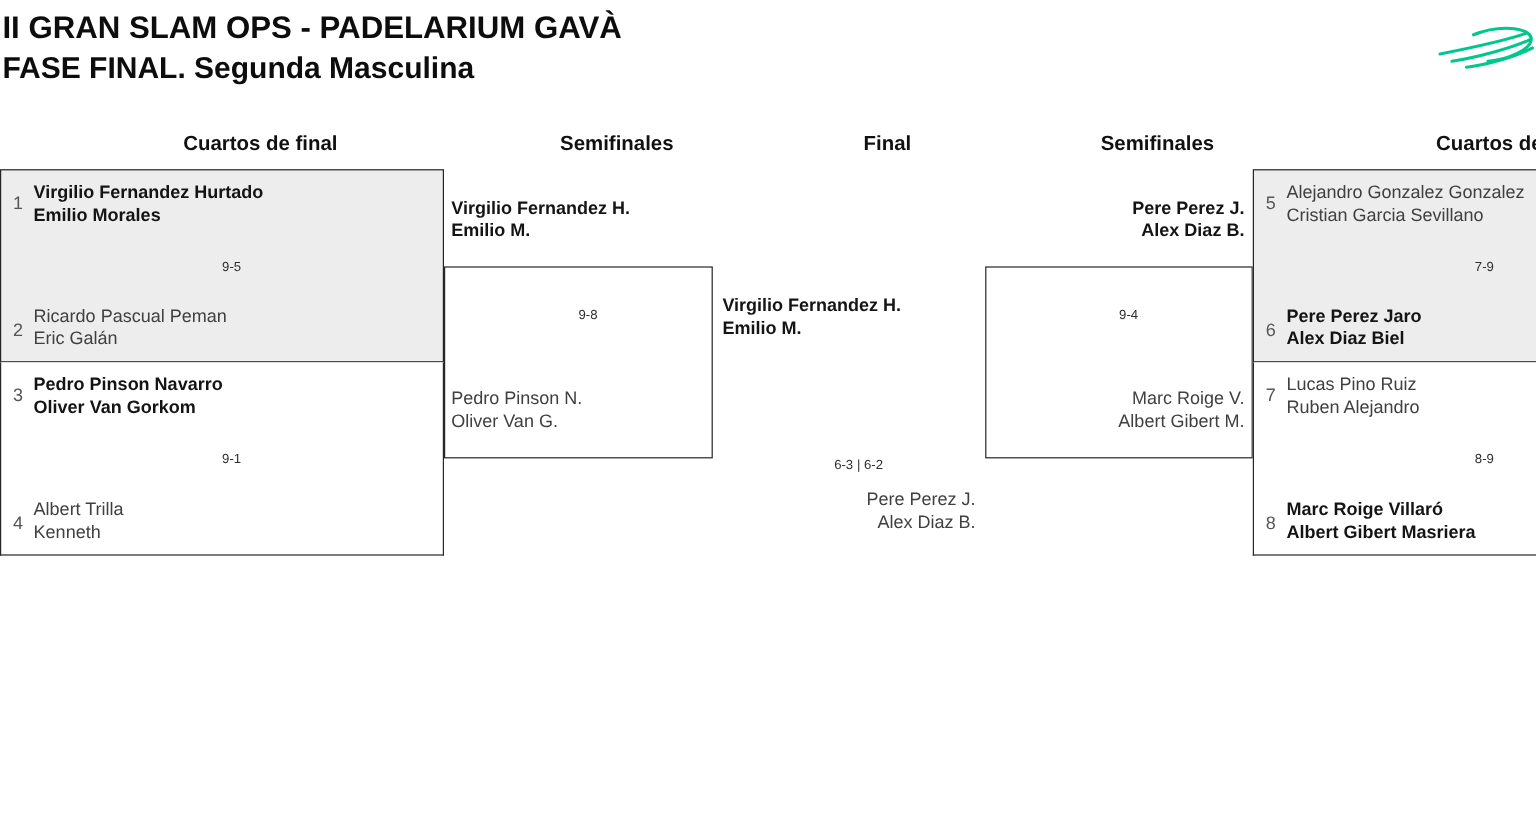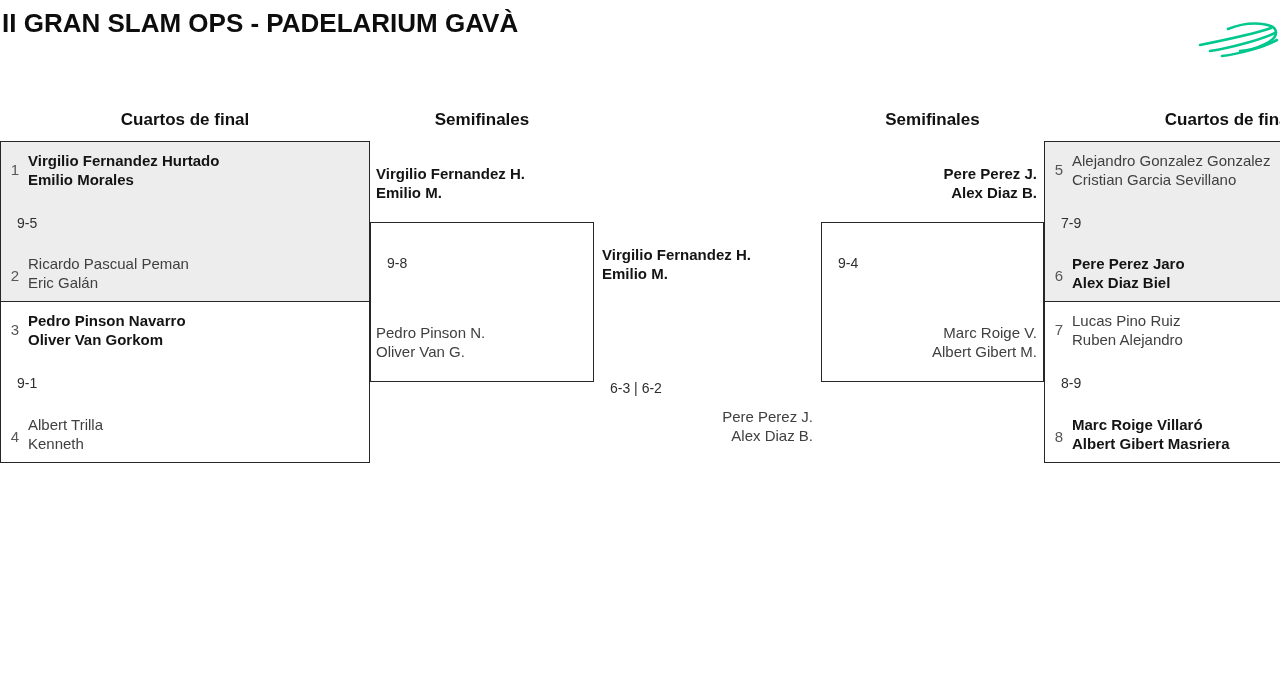--- a/index.html
+++ b/index.html
@@ -4,21 +4,21 @@
 <style>
   * { margin:0; padding:0; box-sizing:border-box; }
   html,body { background:#ffffff; }
   body { font-family:"Liberation Sans","DejaVu Sans",sans-serif; }
   .screen { position:relative; width:1280px; height:697px; overflow:hidden; background:#fff; }
 
   .title    { position:absolute; left:2px;  top:8px;  font-size:26px; font-weight:700; color:#0d0d0d; white-space:nowrap; }
   .subtitle { position:absolute; left:2px;  top:43px; font-size:25px; font-weight:700; color:#0d0d0d; white-space:nowrap; }
 
   .round-header { position:absolute; top:110px; height:22px; font-size:17px; font-weight:600; color:#111;
-                  text-align:center; white-space:nowrap; }
+                  text-align:center; white-space:nowrap;margin-left:32px; }
   .rh-qf-left  { left:0;      width:370px; }
   .rh-sf-left  { left:370px;  width:224px; }
   .rh-final    { left:594px;  width:227px; }
   .rh-sf-right { left:821px;  width:223px; }
   .rh-qf-right { left:1044px; width:370px; }
 
   .match { position:absolute; border:1px solid #262626; background:#ffffff; }
   .match.shaded { background:#ededed; }
   .match.no-top { border-top:none; }
 
@@ -35,21 +35,21 @@
   .seed { position:absolute; left:6px; width:16px; text-align:center; font-size:15px; line-height:18px; color:#565656; }
   .qf .seed.s-top { top:19px; }
   .qf .seed.s-bot { bottom:16px; }
 
   .team { position:absolute; font-size:15px; line-height:19px; color:#404040; white-space:nowrap; }
   .team.winner { font-weight:700; color:#141414; }
 
   .qf .team.t-top { left:27px; top:9px; }
   .qf .team.t-bot { left:27px; bottom:9px; }
 
-  .score { position:absolute; left:16px; right:0; text-align:left; font-size:14px; line-height:18px; color:#2e2e2e; }
+  .score { position:absolute; left:16px; right:0; text-align:center; font-size:11px; line-height:18px; color:#2e2e2e; }
   .qf .score { top:72px; }
   .sf .score { top:31px; }
 
   .sf .team.t-above { top:-59px; }
   .sf .team.t-in    { bottom:20px; }
   .sf-left  .team { left:5px; }
   .sf-right .team { right:6px; text-align:right; }
 
   .final-col { position:absolute; left:594px; top:222px; width:227px; height:240px; }
   .final-col .team.t-top { left:8px; top:23px; }
@@ -57,32 +57,34 @@
   .final-col .team.t-bot { right:8px; top:185px; text-align:right; }
 
   .logo { position:absolute; left:1198px; top:16px; width:82px; height:50px; }
 </style>
 </head>
 <body>
 
 <div class="screen">
 
   <div class="title">II GRAN SLAM OPS - PADELARIUM GAVÀ</div>
+  <div class="subtitle">FASE FINAL. Segunda Masculina</div>
 
   <svg class="logo" viewBox="0 0 82 50" fill="none" xmlns="http://www.w3.org/2000/svg">
     <g fill="none" stroke="#00c78e" stroke-width="2.6" stroke-linecap="round">
       <path d="M2 29 C 22 25, 56 18, 73 12"></path>
       <path d="M12 35 C 32 32, 62 24, 77 17"></path>
       <path d="M24 40 C 42 38, 66 31, 79 24"></path>
       <path d="M30 13 C 52 4, 77 7, 78 16 C 79 25, 58 34, 42 35"></path>
     </g>
   </svg>
 
   <div class="round-header rh-qf-left">Cuartos de final</div>
   <div class="round-header rh-sf-left">Semifinales</div>
+  <div class="round-header rh-final">Final</div>
   <div class="round-header rh-sf-right">Semifinales</div>
   <div class="round-header rh-qf-right">Cuartos de final</div>
 
   <div class="match qf qf-l1 shaded">
     <div class="seed s-top">1</div>
     <div class="team t-top winner">
       <div>Virgilio Fernandez Hurtado</div>
       <div>Emilio Morales</div>
     </div>
     <div class="score">9-5</div>

